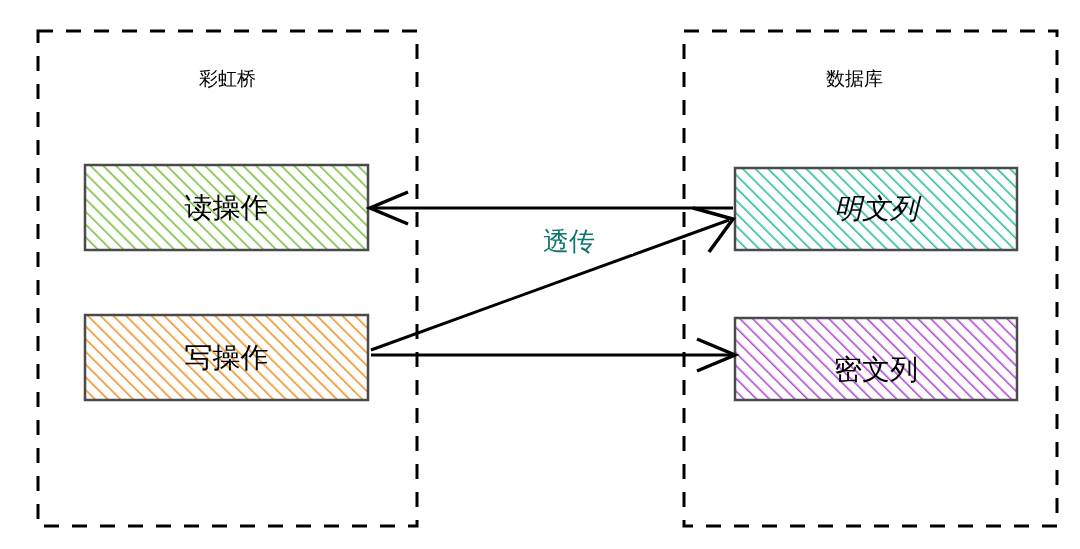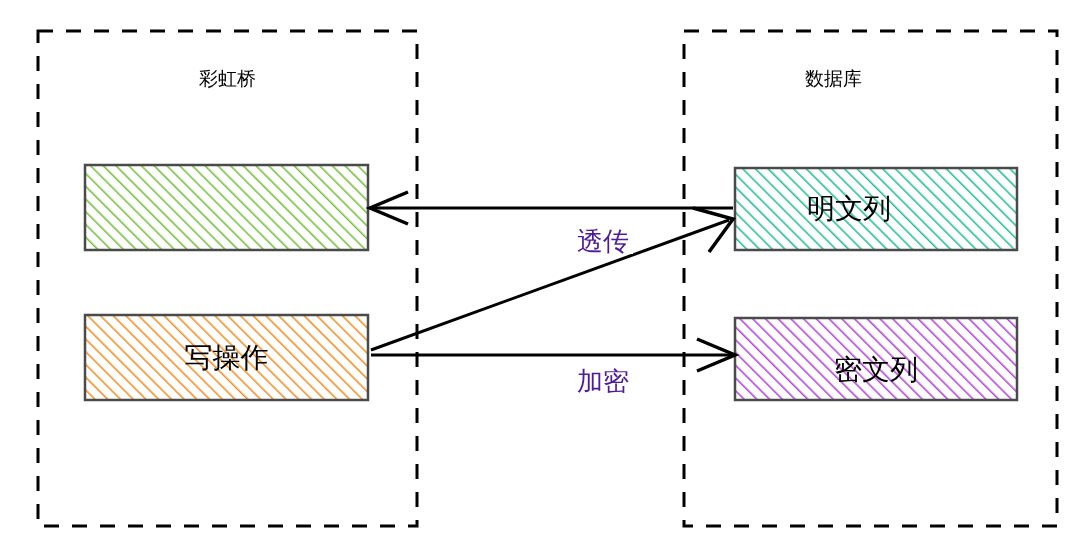--- a/index.html
+++ b/index.html
@@ -39,23 +39,23 @@
     align-items: center;
     justify-content: center;
     font-size: 28px;
     color: #000000;
     line-height: 1;
     white-space: nowrap;
     pointer-events: none;
   }
   .edge-label {
     position: absolute;
-    text-align: right;
+    text-align: center;
     font-size: 26px;
-    color: #4c1d95;
+    color: #0f766e;
     line-height: 1;
     white-space: nowrap;
     background: #ffffff;
     padding: 0 4px;
   }
 </style>
 </head>
 <body>
 
 <div id="canvas">
@@ -98,22 +98,22 @@
       <path d="M 693 208 L 733 219 L 709 252" fill="none" stroke="#000000" stroke-width="3.5" stroke-linecap="butt" stroke-linejoin="miter"></path>
     </g>
 
     <g>
       <line x1="371" y1="355" x2="731" y2="355" stroke="#000000" stroke-width="3"></line>
       <path d="M 697 339 L 735 355 L 697 371" fill="none" stroke="#000000" stroke-width="3.5" stroke-linecap="butt" stroke-linejoin="miter"></path>
     </g>
   </svg>
 
   <div class="group-title" style="left:38px; top:69px; width:379px;">彩虹桥</div>
-  <div class="group-title" style="left:647px; top:69px; width:373px;">数据库</div>
+  <div class="group-title" style="left:668px; top:69px; width:373px;">数据库</div>
 
+  <div class="node-label" style="left:85px; top:165px; width:283px; height:85px;">读操作</div>
   <div class="node-label" style="left:85px; top:315px; width:283px; height:85px;">写操作</div>
-  <div class="node-label" style="left:708px; top:168px; width:282px; height:82px;">明文列</div>
+  <div class="node-label" style="left:735px; top:168px; width:282px; height:82px;font-style:italic;">明文列</div>
   <div class="node-label" style="left:735px; top:318px; width:282px; height:104px;">密文列</div>
 
   <div class="edge-label" style="left:505px; top:228px; width:120px;">透传</div>
-  <div class="edge-label" style="left:505px; top:368px; width:120px;">加密</div>
 
 </div>
 
 </body></html>

